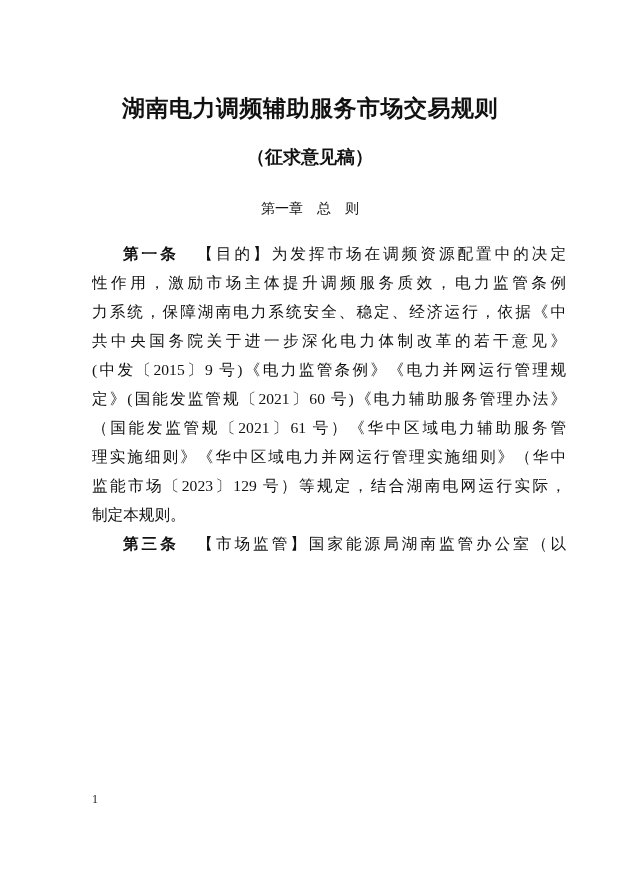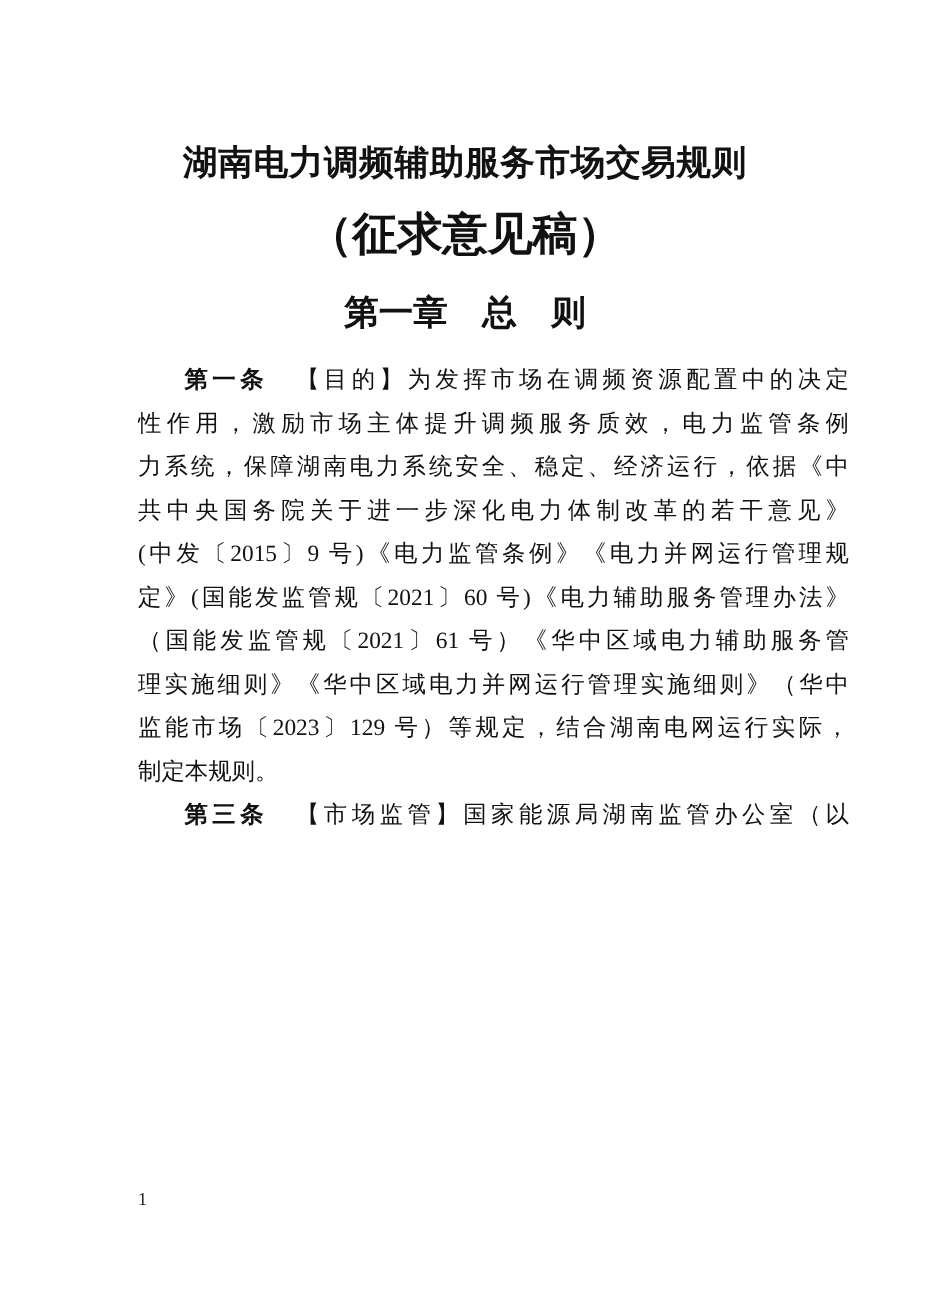--- a/index.html
+++ b/index.html
@@ -18,30 +18,30 @@
     margin: 12px;
     text-align: center;
     font-size: 23px;
     line-height: 23px;
     font-weight: bold;
     letter-spacing: 0.5px;
   }
   .subtitle {
     margin: 26px 0 0 0;
     text-align: center;
-    font-size: 30px;
+    font-size: 18px;
     line-height: 22px;
     font-weight: bold;
   }
   .chapter {
     margin: 32px 0 0 0;
     text-align: center;
-    font-size: 23px;
+    font-size: 14px;
     line-height: 17px;
-    font-weight: bold;
+    font-weight: normal;
   }
   .doc-body {
     margin: 22px 54px 0 92px;
     font-size: 15.6px;
   }
   .line {
     height: 29px;
     line-height: 29px;
     text-align: justify;
     text-align-last: justify;

